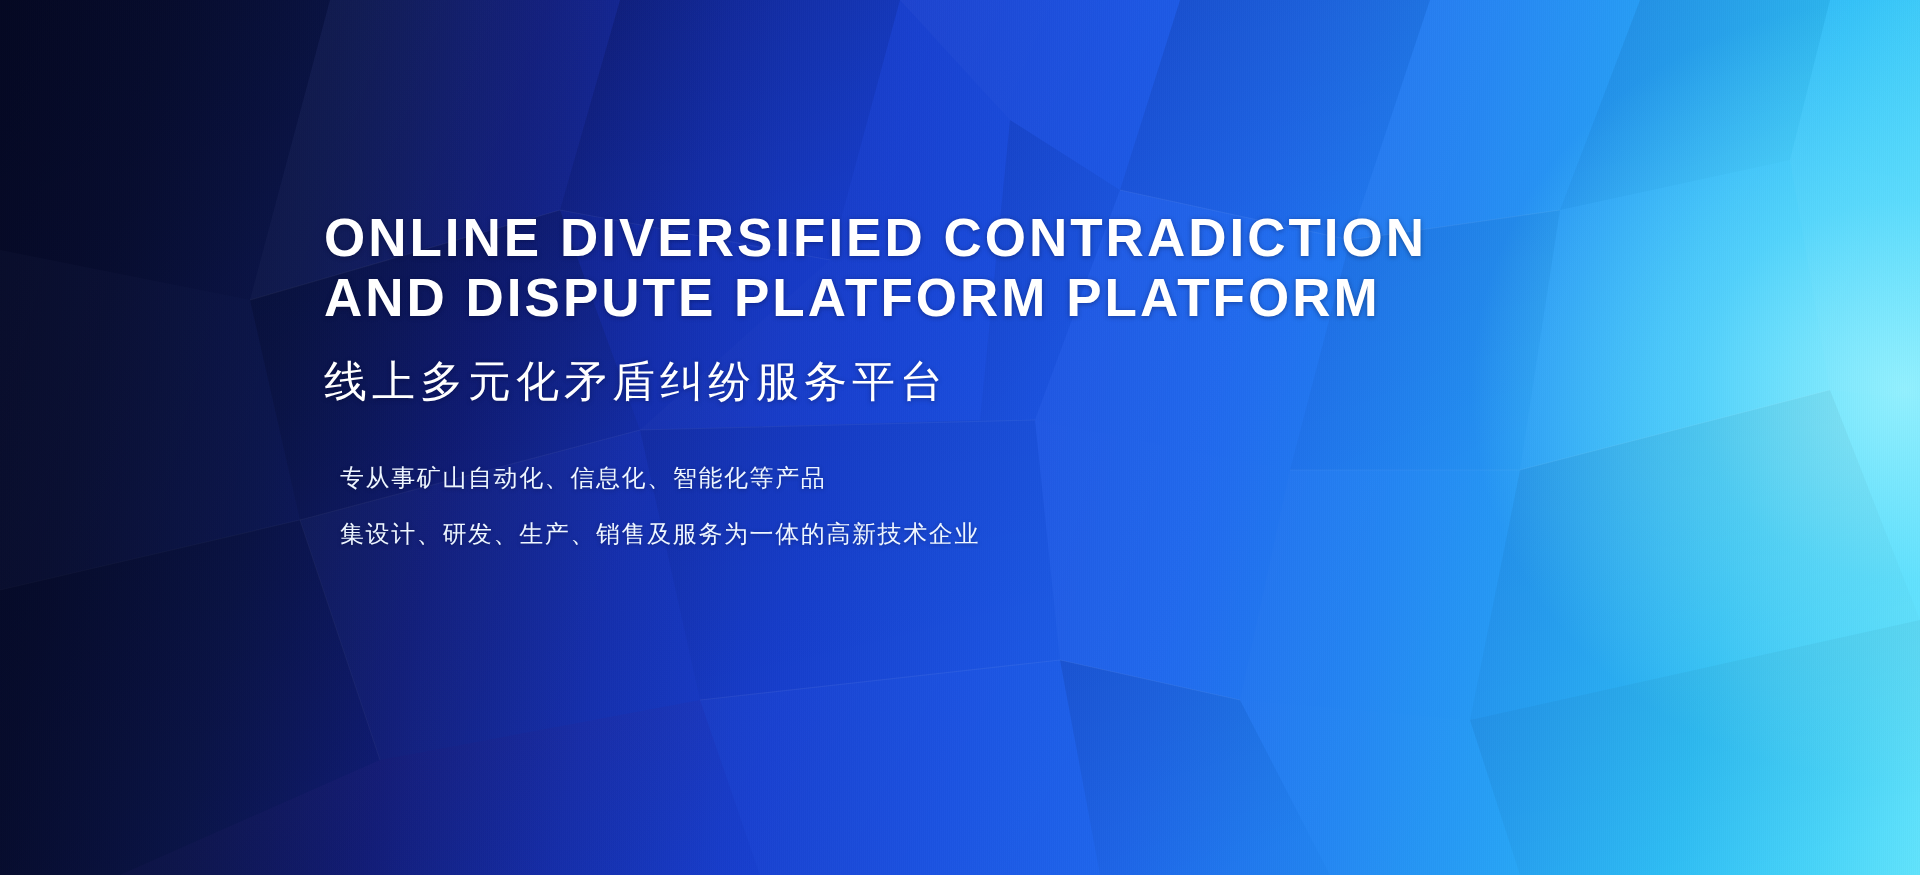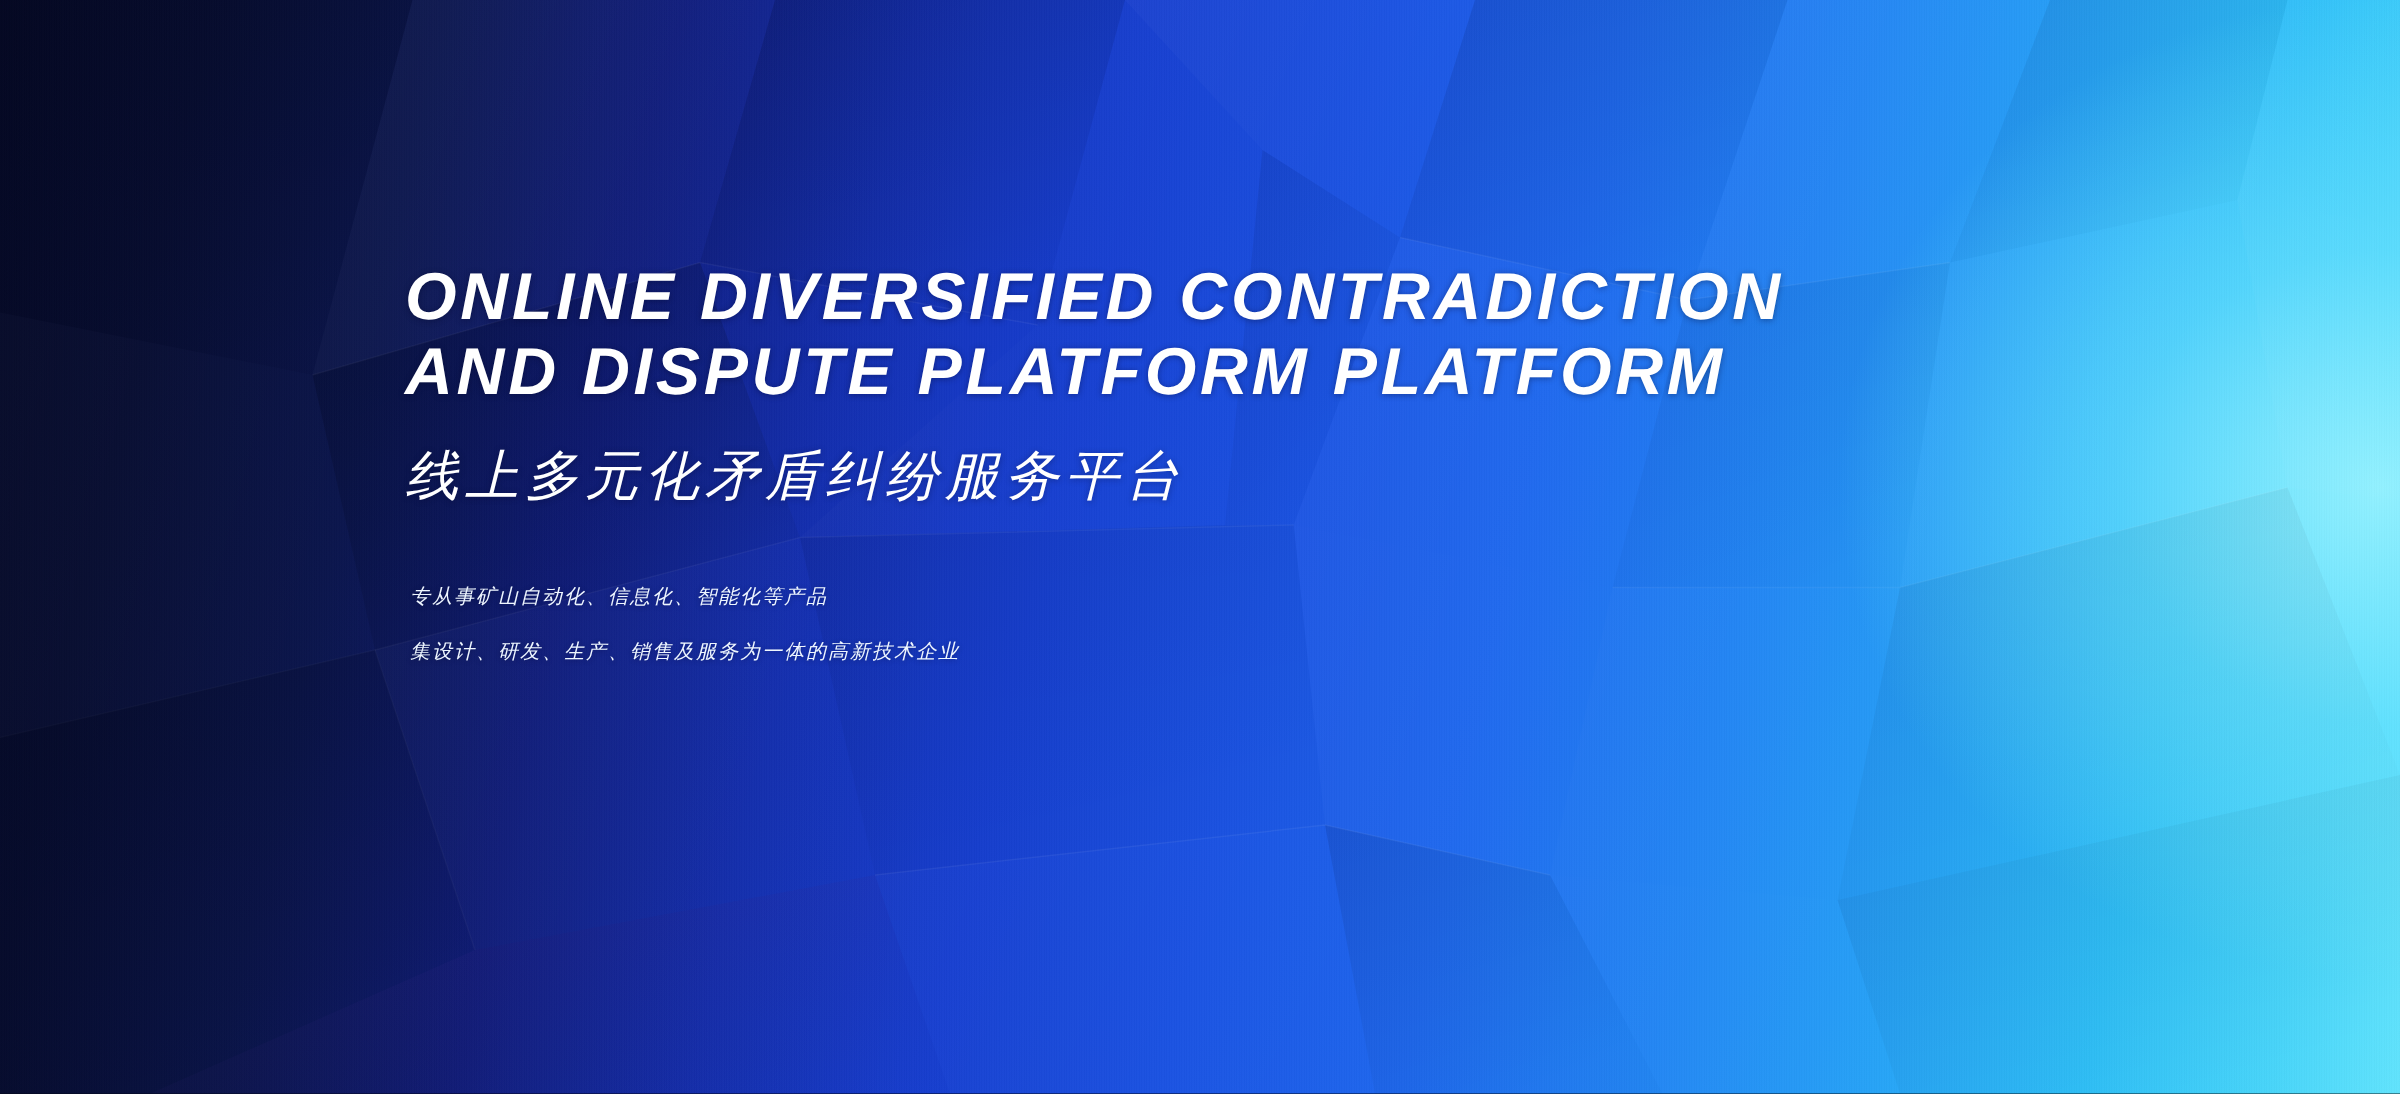--- a/index.html
+++ b/index.html
@@ -24,21 +24,20 @@
         #111f86 26%,
         #1430b4 35%,
         #163fd0 44%,
         #1a52e2 53%,
         #1e68ee 62%,
         #2184f3 71%,
         #26a3f6 80%,
         #2fc0f8 88%,
         #49d6fb 95%,
         #62e6ff 100%);
-    font-style: italic;
   }
 
   
   #facets {
     position: absolute;
     inset: 0;
     width: 100%;
     height: 100%;
     display: block;
     pointer-events: none;
@@ -98,23 +97,23 @@
     letter-spacing: 5px;
     white-space: nowrap;
     text-shadow: 0 1px 5px rgba(2,8,40,0.34);
   }
 
   .body-lines {
     margin: 52px 0 0 0;
   }
 
   .body-line {
-    margin: 4px;
+    margin: 16px;
     color: #eef6ff;
-    font-size: 16px;
+    font-size: 24px;
     line-height: 40px;
     font-weight: 300;
     letter-spacing: 1.6px;
     white-space: nowrap;
     text-shadow: 0 1px 4px rgba(2,8,40,0.34);
   }
 </style>
 </head>
 <body>
 

